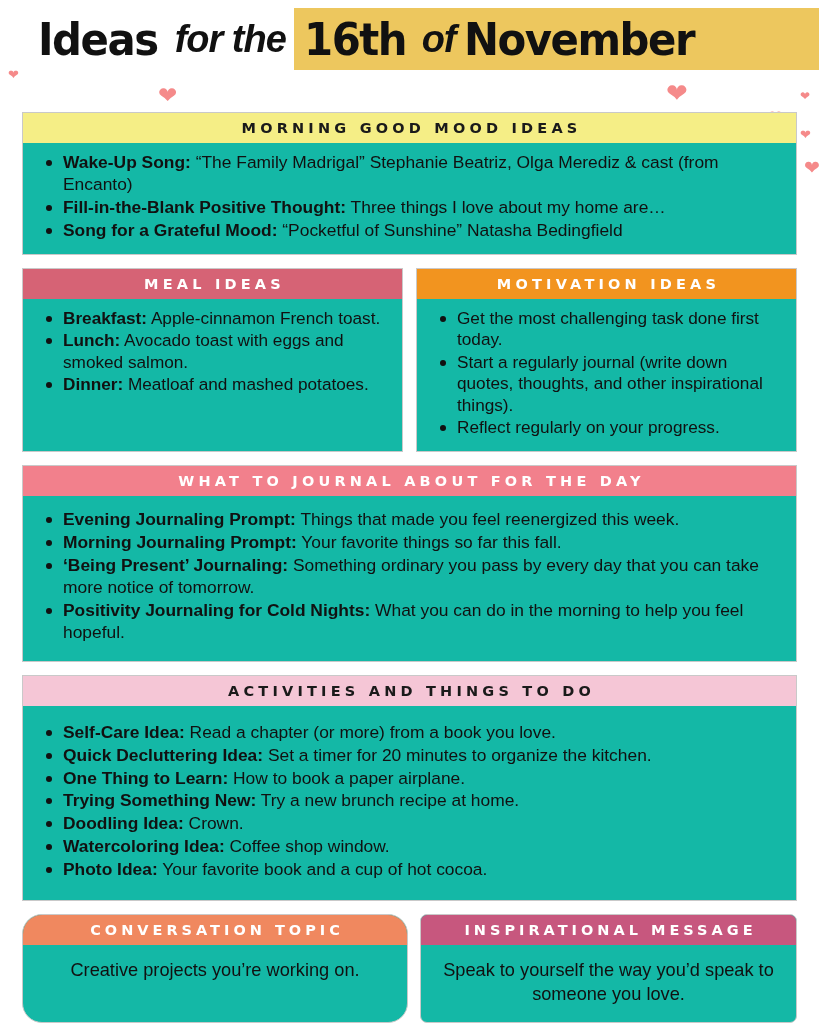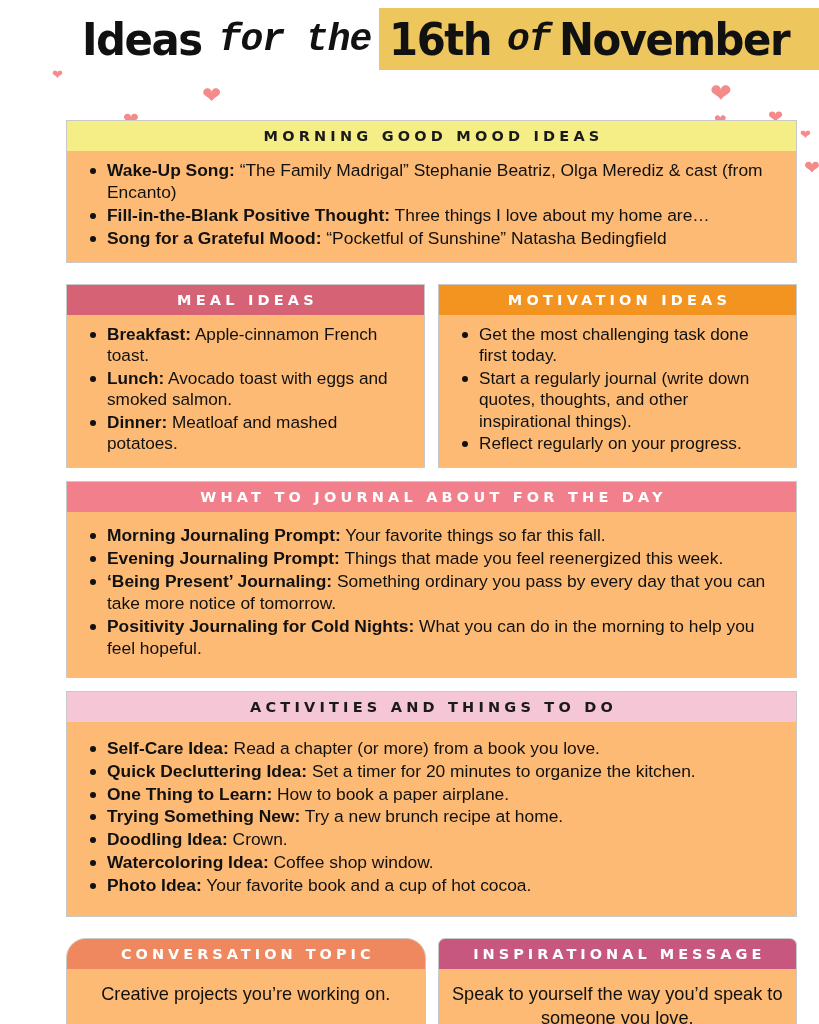--- a/index.html
+++ b/index.html
@@ -10,21 +10,20 @@
     background: #ffffff;
     font-family: "Liberation Sans", sans-serif;
     overflow: hidden;
   }
 
   .page {
     position: relative;
     width: 819px;
     height: 1024px;
     background: #ffffff;
-    padding-left: 44px;
   }
 
   
   .header {
     position: relative;
     height: 112px;
     width: 819px;
   }
 
   .title-row {
@@ -57,21 +56,21 @@
     font-family: "DejaVu Sans", sans-serif;
     font-weight: bold;
     font-size: 45px;
     letter-spacing: -1.6px;
     color: #111111;
     transform: scaleX(0.93);
     transform-origin: left center;
   }
 
   .t-script {
-    font-family: Liberation Mono, monospace;
+    font-family: Liberation Sans, sans-serif;
     font-weight: bold;
     font-style: italic;
     font-size: 38px;
     color: #111111;
     padding: 0 8px;
     letter-spacing: -1px;
   }
 
   .brand-row {
     position: absolute;
@@ -142,24 +141,23 @@
     line-height: 1;
     user-select: none;
     pointer-events: none;
   }
 
   
   .content { position: relative; padding: 0 22px; }
 
   .card {
     border: 1px solid #c9c9c9;
-    background: #fdba74;
+    background: #14b8a6;
     margin-bottom: 13px;
     overflow: hidden;
-    margin-top: 8px;
   }
 
   .card-head {
     text-align: center;
     font-family: "DejaVu Sans", sans-serif;
     font-weight: bold;
     font-size: 14.5px;
     letter-spacing: 4.2px;
     color: #ffffff;
     padding: 6px 4px 6px 8px;
@@ -290,22 +288,22 @@
           </ul>
         </div>
       </div>
 
     </div>
 
     <div class="card">
       <div class="card-head" style="background:#F2808C;">WHAT TO JOURNAL ABOUT FOR THE DAY</div>
       <div class="card-body" style="padding-top:13px;padding-bottom:16px;">
         <ul class="items">
+          <li><b>Evening Journaling Prompt:</b><span> Things that made you feel reenergized this week.</span></li>
           <li><b>Morning Journaling Prompt:</b><span> Your favorite things so far this fall.</span></li>
-          <li><b>Evening Journaling Prompt:</b><span> Things that made you feel reenergized this week.</span></li>
           <li><b>‘Being Present’ Journaling:</b><span> Something ordinary you pass by every day that you can take more notice of tomorrow.</span></li>
           <li><b>Positivity Journaling for Cold Nights:</b><span> What you can do in the morning to help you feel hopeful.</span></li>
         </ul>
       </div>
     </div>
 
     <div class="card">
       <div class="card-head dark-text" style="background:#F5C6D6;">ACTIVITIES AND THINGS TO DO</div>
       <div class="card-body" style="padding-top:16px;padding-bottom:18px;">
         <ul class="items">

